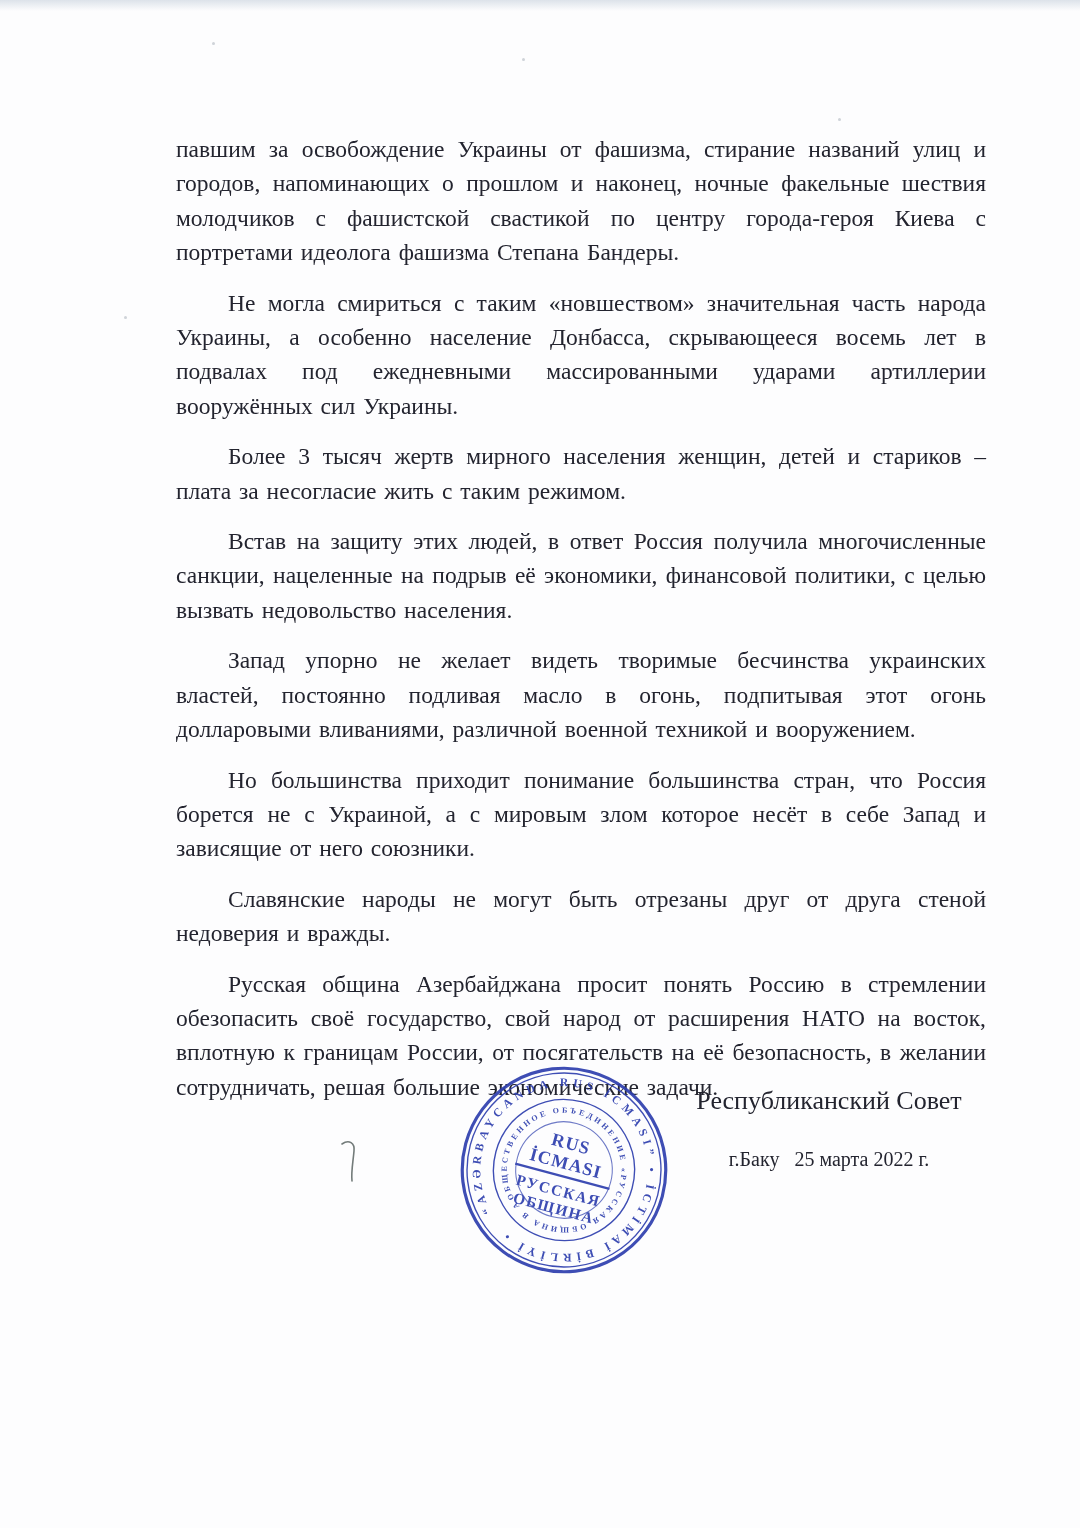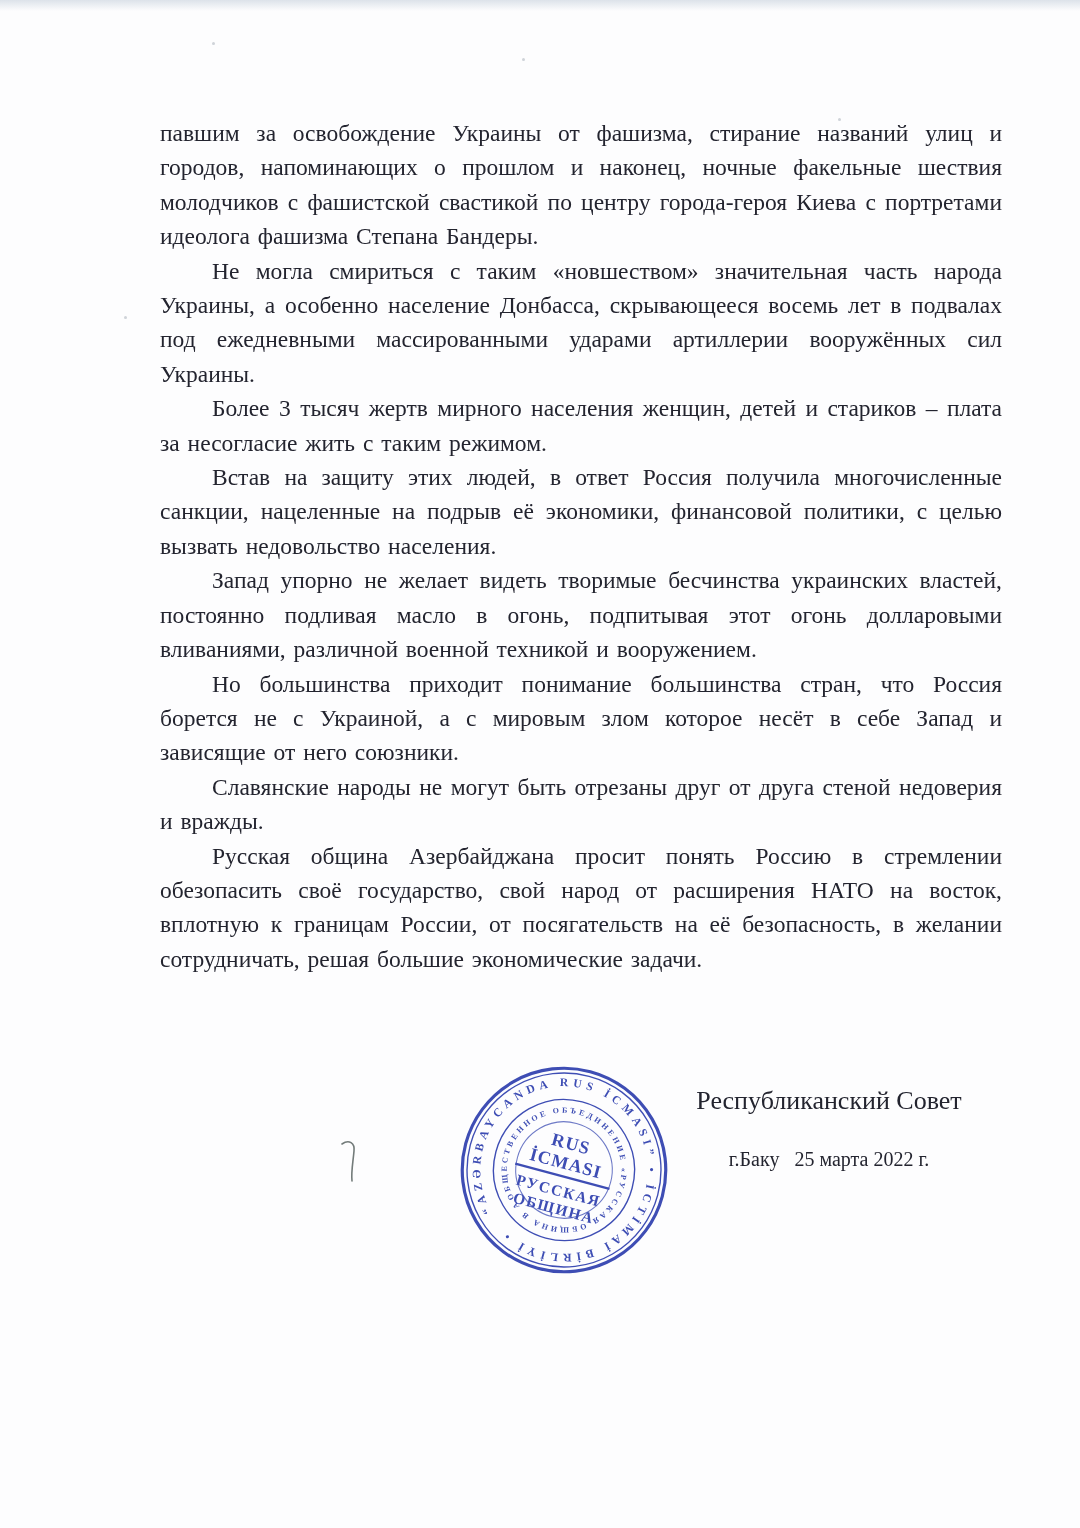--- a/index.html
+++ b/index.html
@@ -29,21 +29,21 @@
   .body-text {
     position: absolute;
     left: 160px; top: 116px;
     width: 842px;
     color: #23242f;
     font-size: 23.5px;
     line-height: 34.4px;
     text-align: justify;
     word-spacing: 2px;
   }
-  .para { margin: 0; text-indent: 52px; }
+  .para { margin: 16px; text-indent: 52px; }
   .para.first { text-indent: 0; }
   .sig {
     position: absolute;
     left: 640px; top: 1082px;
     width: 378px;
     text-align: center;
     color: #23242f;
   }
   .sig-line {
     font-weight: normal;

